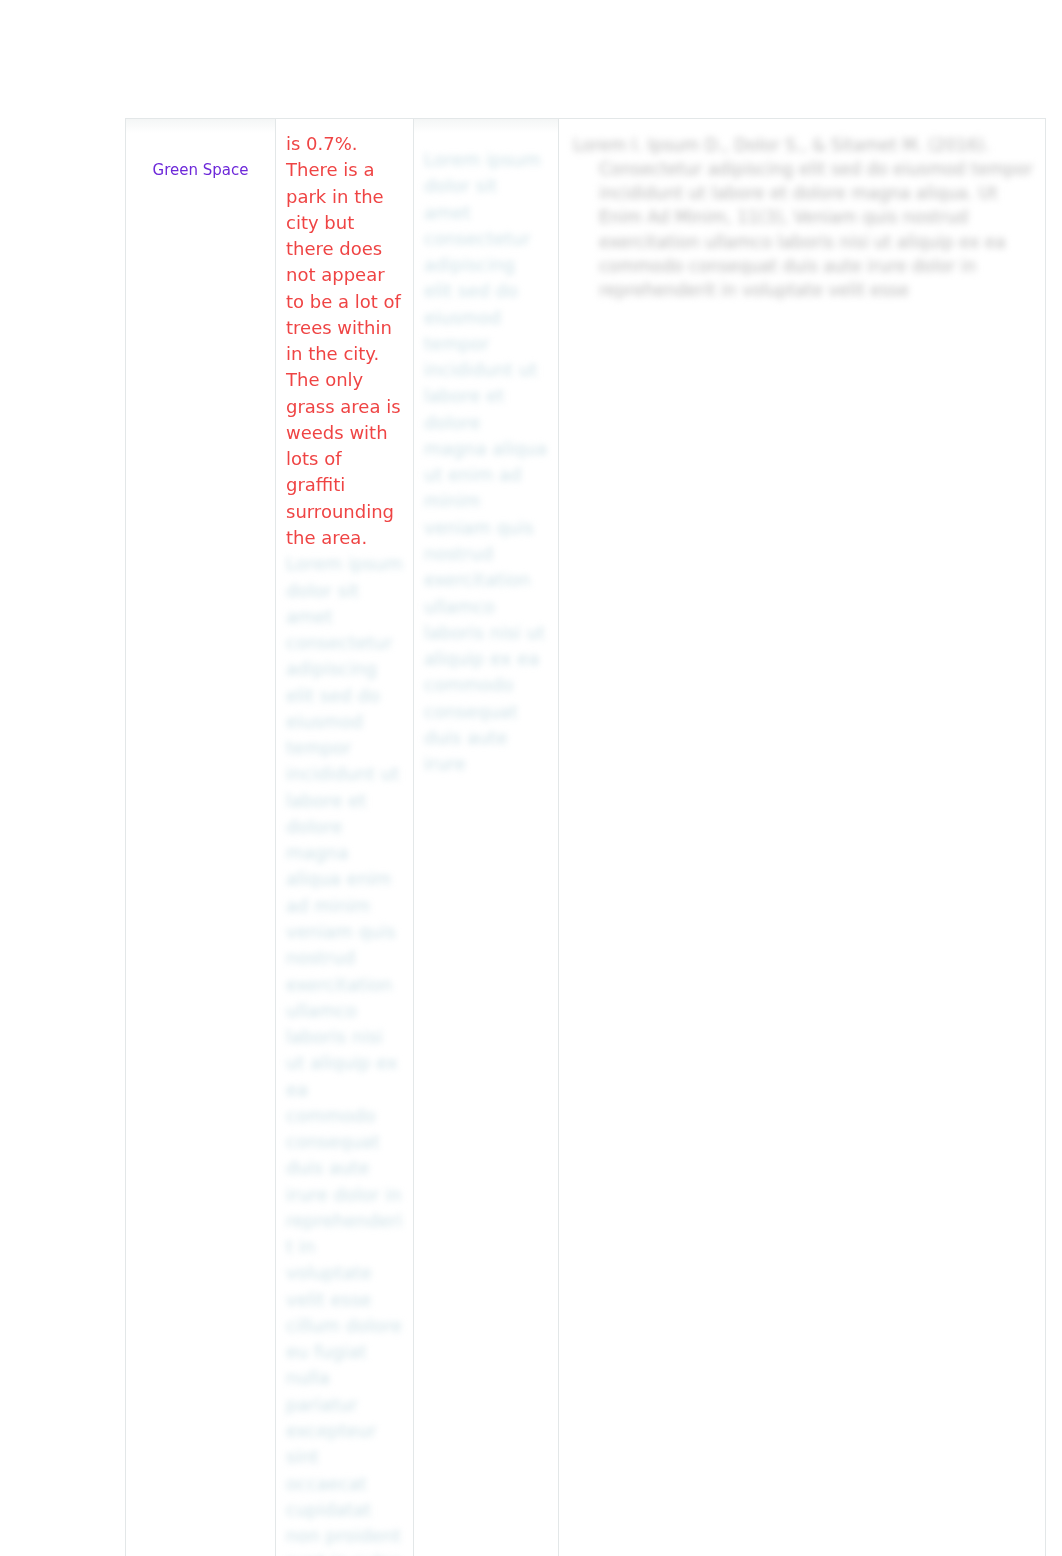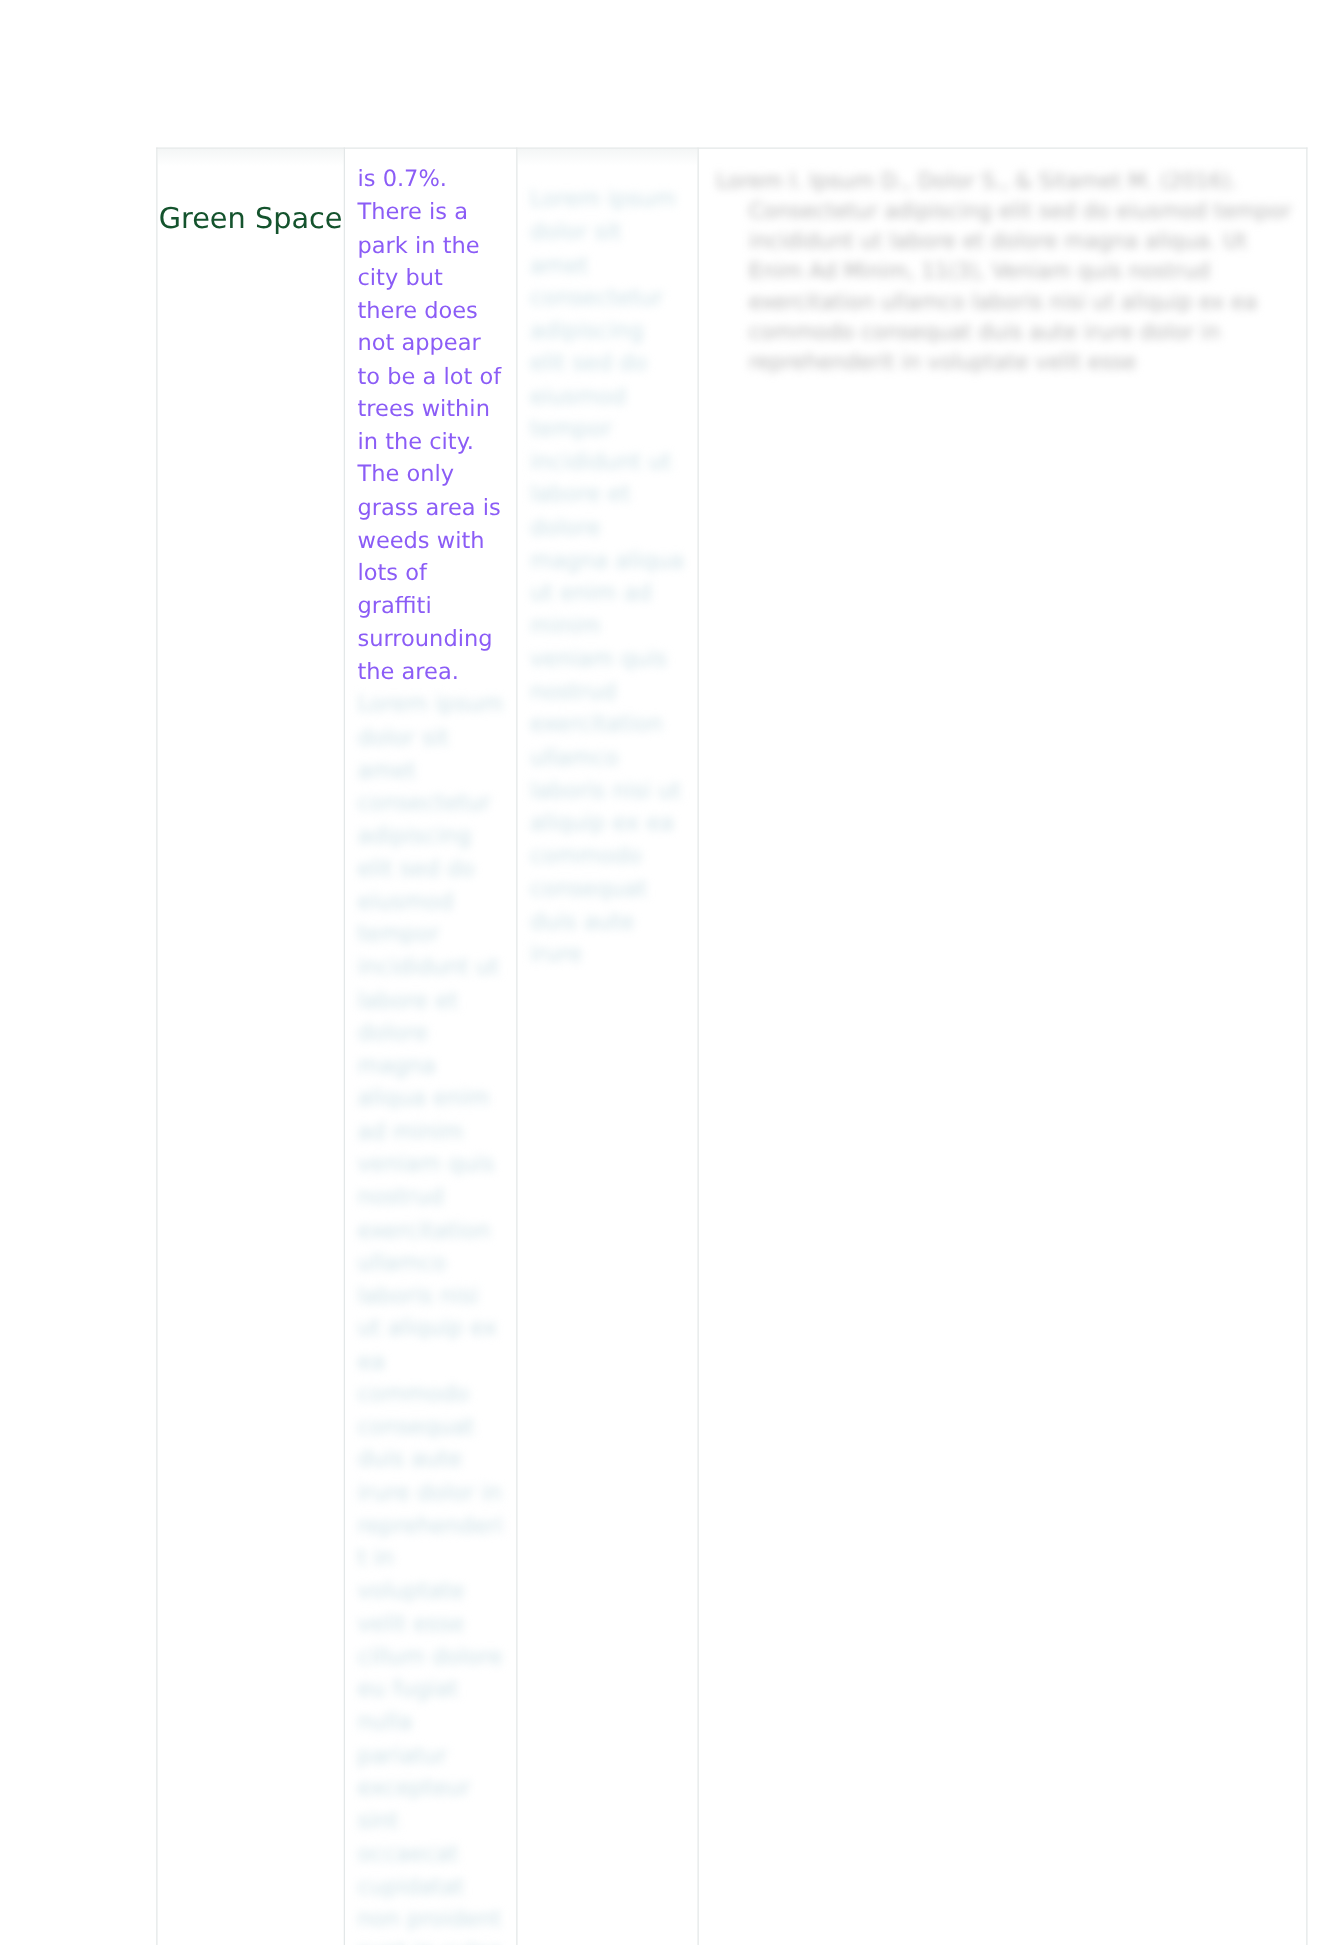--- a/index.html
+++ b/index.html
@@ -47,29 +47,29 @@
   .col-mid      { width: 145px; }
   .col-ref      { width: 487px; }
 
   
   .row-green td { height: 752px; }
 
   
   .label-cell-inner {
     padding-top: 28px;
     text-align: center;
-    font-size: 23px;
-    color: #14532d;
+    font-size: 15px;
+    color: #6d28d9;
     font-family: "DejaVu Sans", sans-serif;
     line-height: 1.25;
   }
 
   
   .teal-text {
-    color: #8b5cf6;
+    color: #ef4444;
     font-size: 18px;
     line-height: 1.46;
     font-family: "DejaVu Sans", sans-serif;
     padding: 12px 10px 0 10px;
     word-wrap: break-word;
   }
 
   
   .blur-block {
     filter: blur(3.2px);

